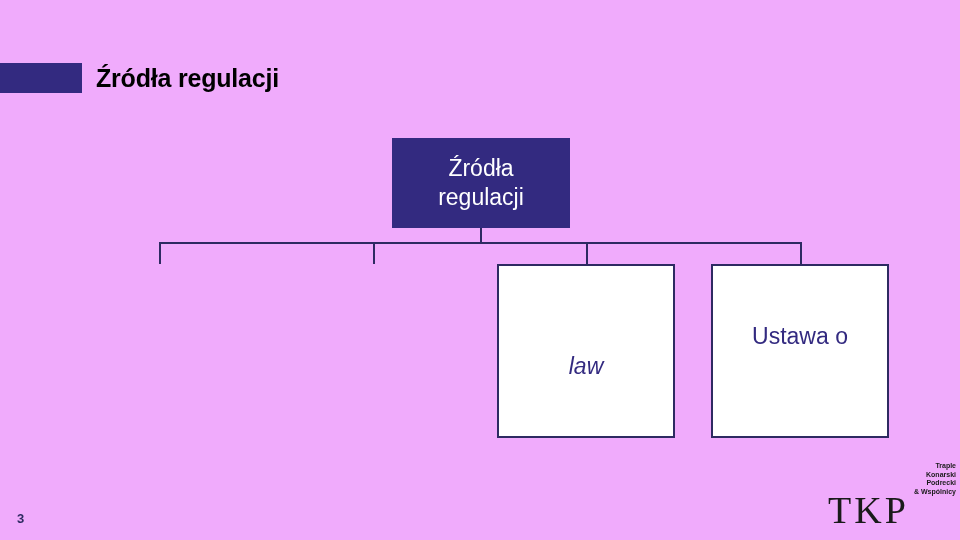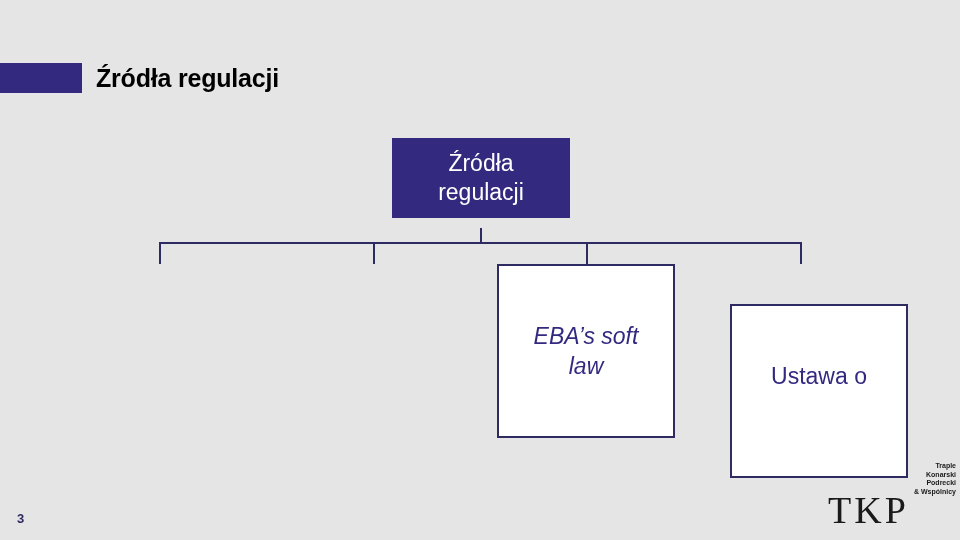--- a/index.html
+++ b/index.html
@@ -8,21 +8,21 @@
     padding: 0;
     background: #ffffff;
   }
   body {
     font-family: "Liberation Sans", sans-serif;
   }
   #slide {
     position: relative;
     width: 960px;
     height: 540px;
-    background: #e5e5e5;
+    background: #f0abfc;
     overflow: hidden;
   }
 
   
   .header-bar {
     position: absolute;
     left: 0px;
     top: 63px;
     width: 82px;
     height: 30px;
@@ -39,21 +39,21 @@
     white-space: nowrap;
     line-height: 32px;
   }
 
   
   .root-box {
     position: absolute;
     left: 392px;
     top: 138px;
     width: 178px;
-    height: 80px;
+    height: 90px;
     background: #332A80;
     display: flex;
     align-items: center;
     justify-content: center;
     text-align: center;
     box-sizing: border-box;
   }
   .root-box .node-text {
     color: #FFFFFF;
     font-size: 23px;
@@ -104,21 +104,21 @@
     padding: 0 4px;
   }
   .leaf-box .node-text {
     color: #332A80;
     font-size: 23px;
     line-height: 30px;
   }
   .leaf-1 { left: 70px; }
   .leaf-2 { left: 284px; }
   .leaf-3 { left: 497px; }
-  .leaf-4 { left: 730px; margin-top: 40px; }
+  .leaf-4 { left: 711px; }
   .italic .node-text { font-style: italic; }
 
   
   .page-number {
     position: absolute;
     left: 17px;
     top: 511px;
     font-size: 13px;
     font-weight: bold;
     color: #2E2A62;
@@ -172,21 +172,21 @@
   <div class="conn conn-bar"></div>
   <div class="conn conn-drop drop-1"></div>
   <div class="conn conn-drop drop-2"></div>
   <div class="conn conn-drop drop-3"></div>
   <div class="conn conn-drop drop-4"></div>
 
 
 
   <div class="leaf-box leaf-3 italic">
     <div class="node-text">
-      <span>EBA’s soft</span><br>
+      <br>
       <span>law</span>
     </div>
   </div>
 
   <div class="leaf-box leaf-4">
     <div class="node-text">
       <span>Ustawa o</span><br>
       <br>
     </div>
   </div>

